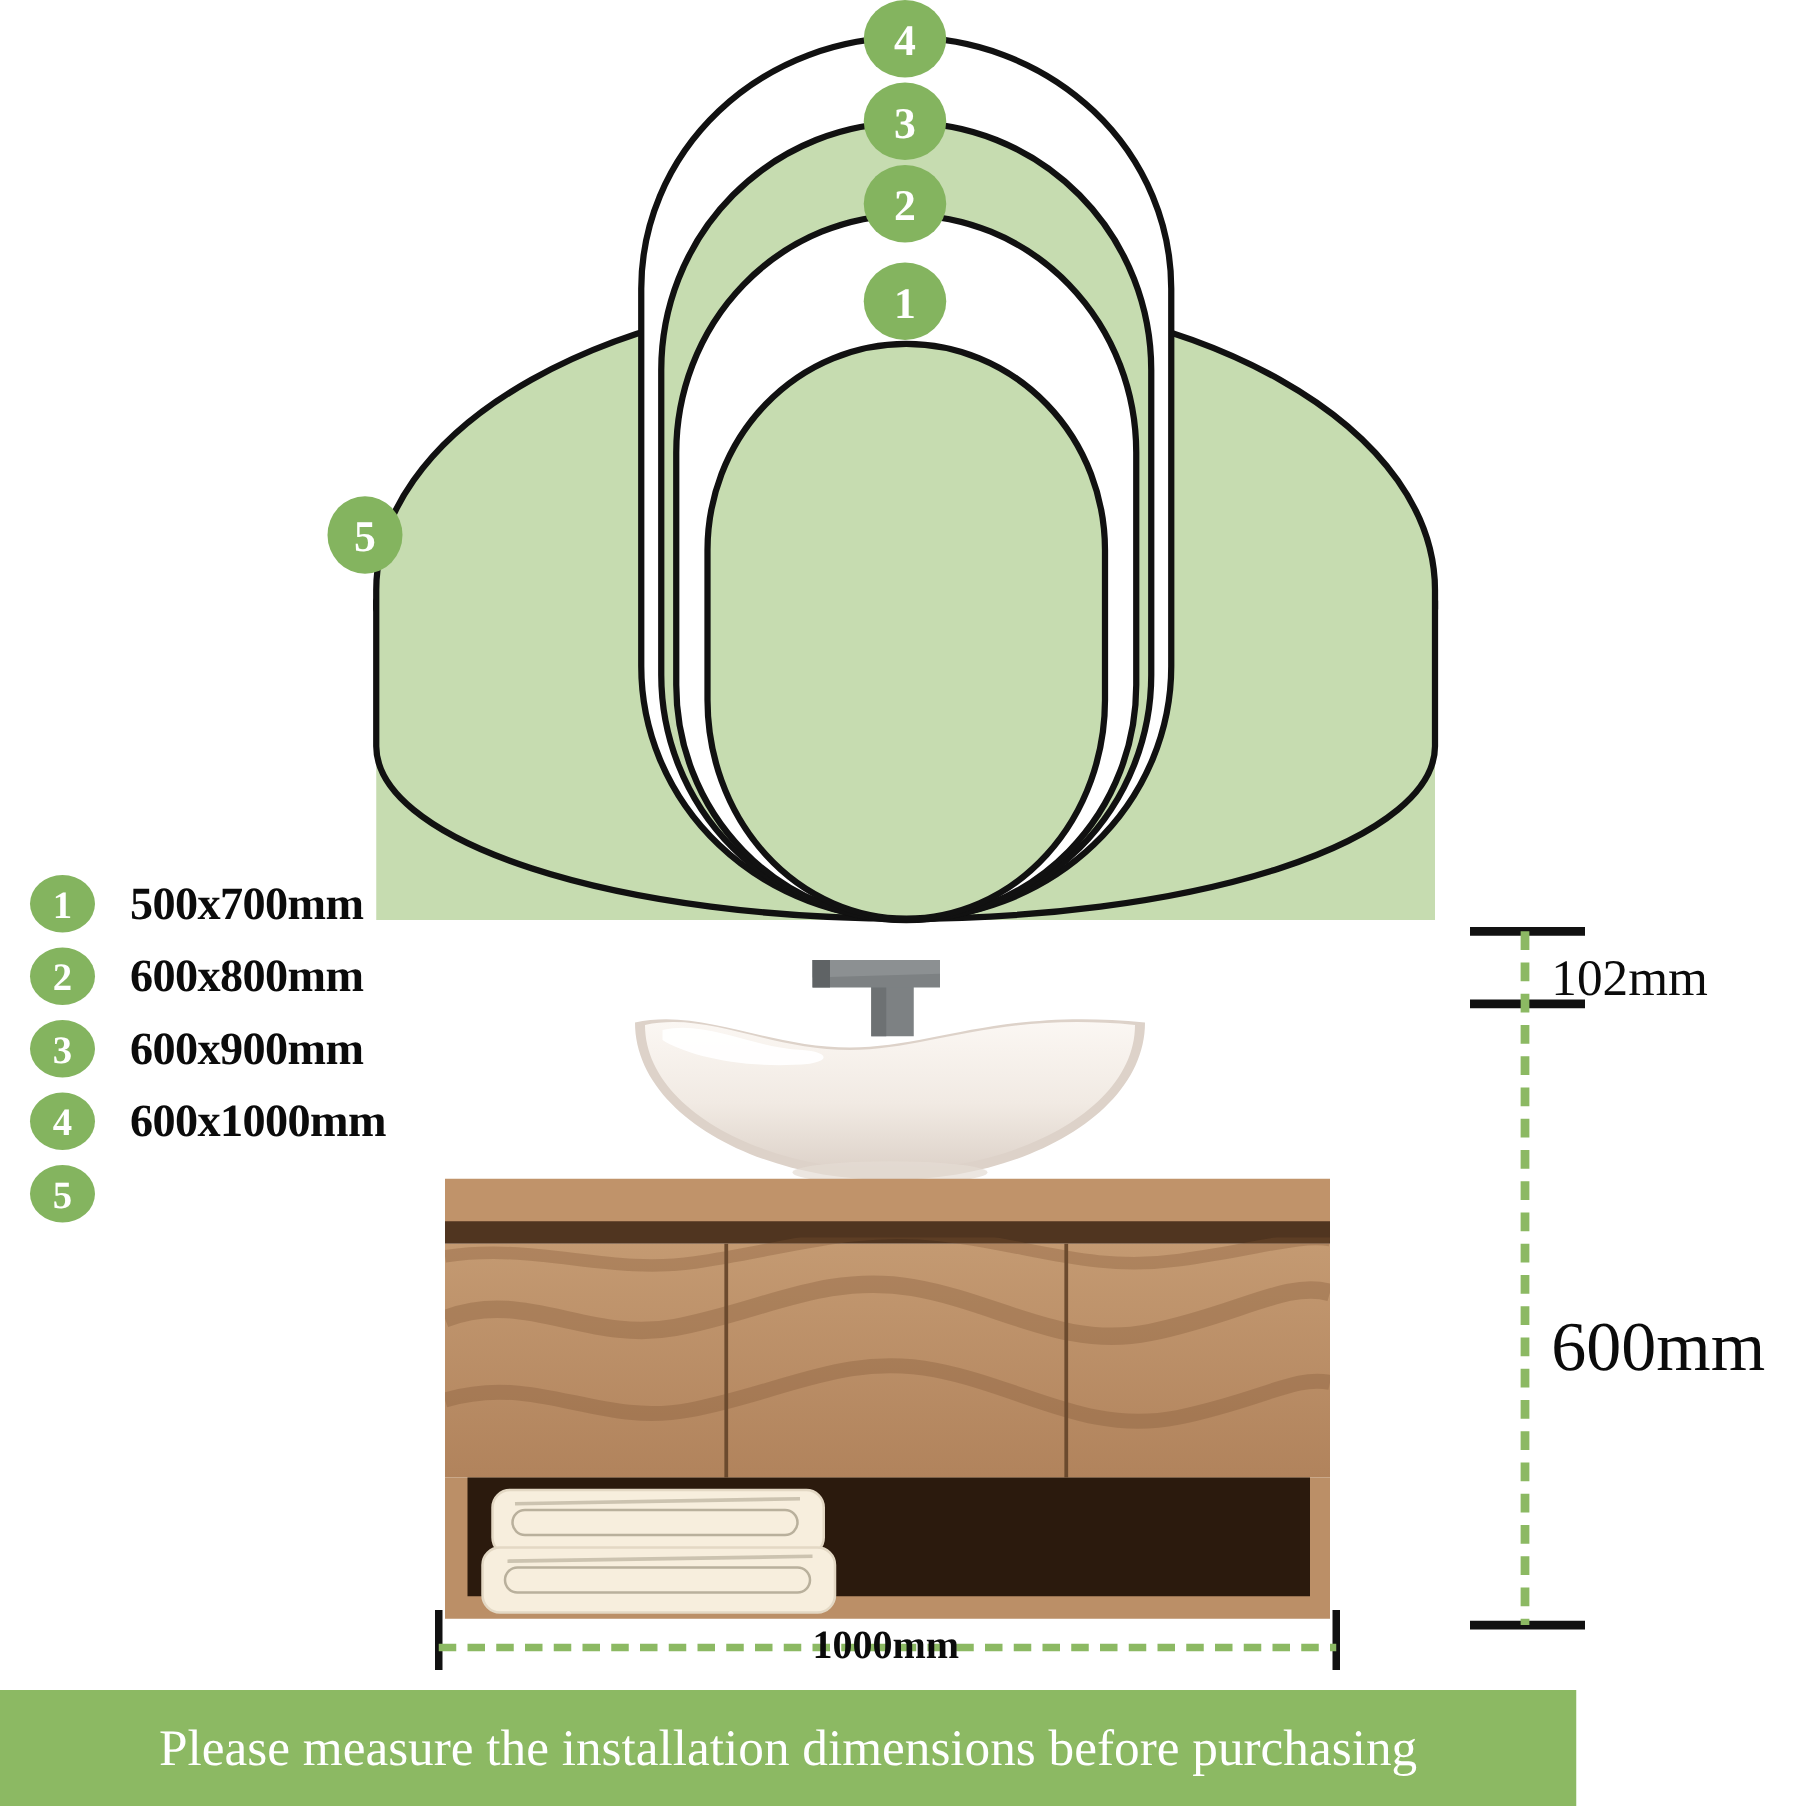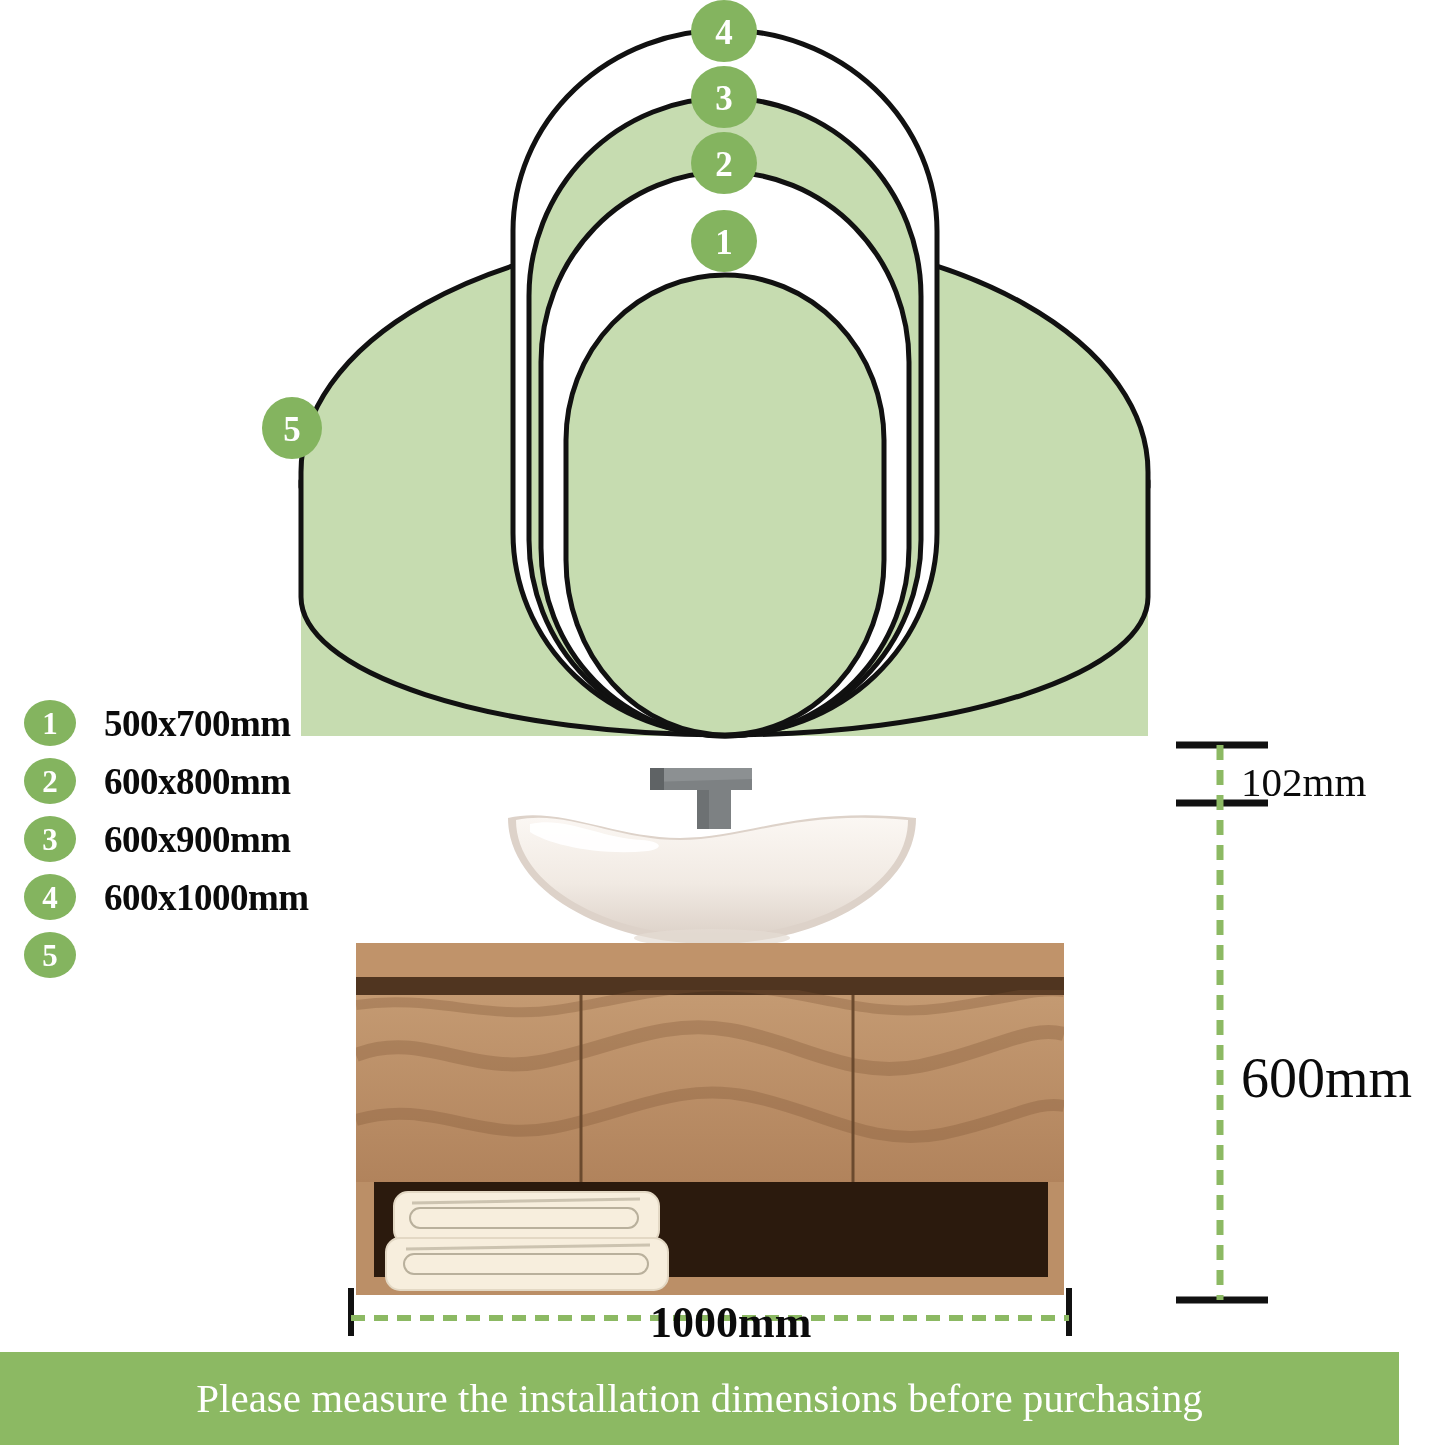--- a/index.html
+++ b/index.html
@@ -24,25 +24,25 @@
     margin-left:28px;color:#0b0b0b;
     font-size:37px;font-weight:bold;letter-spacing:-0.5px;white-space:nowrap;
   }
 
   
   .dim-text{
     position:absolute;color:#0b0b0b;font-weight:normal;white-space:nowrap;
   }
   #dim-102{left:1241px;top:758px;font-size:41px;}
   #dim-600{left:1241px;top:1046px;font-size:56px;}
-  #dim-1000{left:650px;top:1297px;font-size:44px;color:#0b0b0b;font-weight:bold;}
+  #dim-1000{left:650px;top:1297px;font-size:32px;color:#0b0b0b;font-weight:bold;}
 
   
   .banner{
-    position:absolute;left:0;top:1352px;width:1399px;height:93px;
+    position:absolute;left:0;top:1352px;width:1261px;height:93px;
     background:#8cb963;color:#ffffff;
     display:flex;flex-direction:column;align-items:center;justify-content:center;
   }
   .banner-line1{font-size:41px;line-height:1.04;white-space:nowrap;}
   .banner-line2{font-size:36px;font-style:italic;line-height:1.04;white-space:nowrap;margin-top:2px;padding-right:300px;}
 </style>
 </head>
 <body>
 
 <div id="stage">

